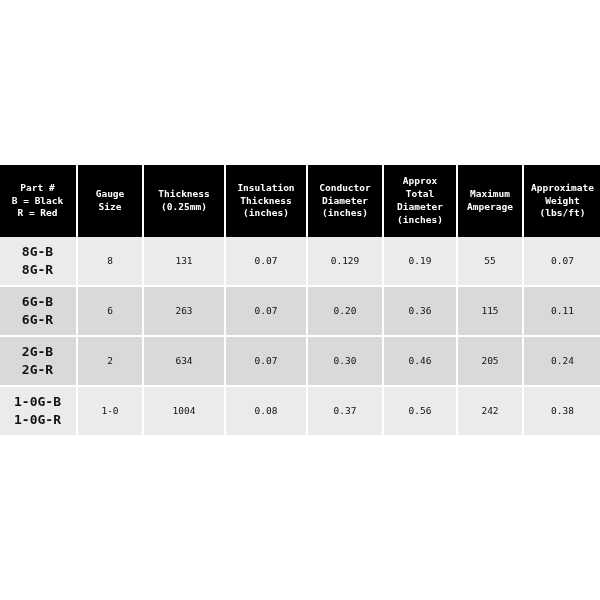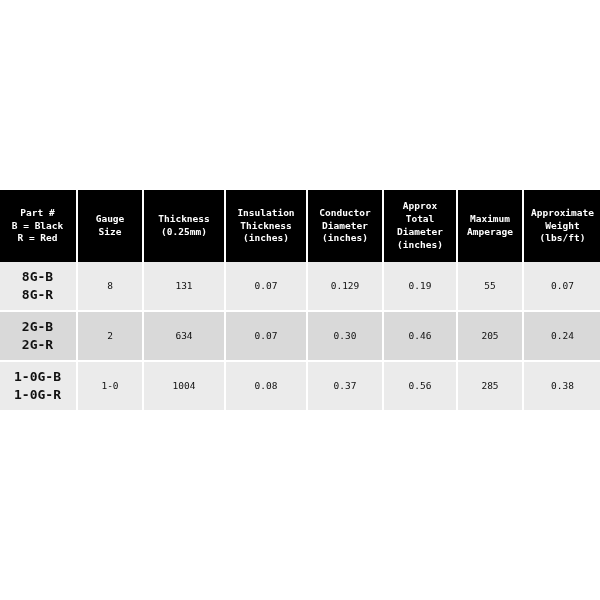--- a/index.html
+++ b/index.html
@@ -169,20 +169,35 @@
         <td>131</td>
         <td>0.07</td>
         <td>0.129</td>
         <td>0.19</td>
         <td>55</td>
         <td>0.07</td>
       </tr>
       <tr class="row-dark">
         <td class="part-cell">
           <div class="cell-lines">
+            <span>6G-B</span>
+            <span>6G-R</span>
+          </div>
+        </td>
+        <td>6</td>
+        <td>263</td>
+        <td>0.07</td>
+        <td>0.20</td>
+        <td>0.36</td>
+        <td>115</td>
+        <td>0.11</td>
+      </tr>
+      <tr class="row-dark">
+        <td class="part-cell">
+          <div class="cell-lines">
             <span>2G-B</span>
             <span>2G-R</span>
           </div>
         </td>
         <td>2</td>
         <td>634</td>
         <td>0.07</td>
         <td>0.30</td>
         <td>0.46</td>
         <td>205</td>
@@ -193,18 +208,18 @@
           <div class="cell-lines">
             <span>1-0G-B</span>
             <span>1-0G-R</span>
           </div>
         </td>
         <td>1-0</td>
         <td>1004</td>
         <td>0.08</td>
         <td>0.37</td>
         <td>0.56</td>
-        <td>285</td>
+        <td>242</td>
         <td>0.38</td>
       </tr>
     </tbody>
   </table>
 </div>
 
 </body></html>

